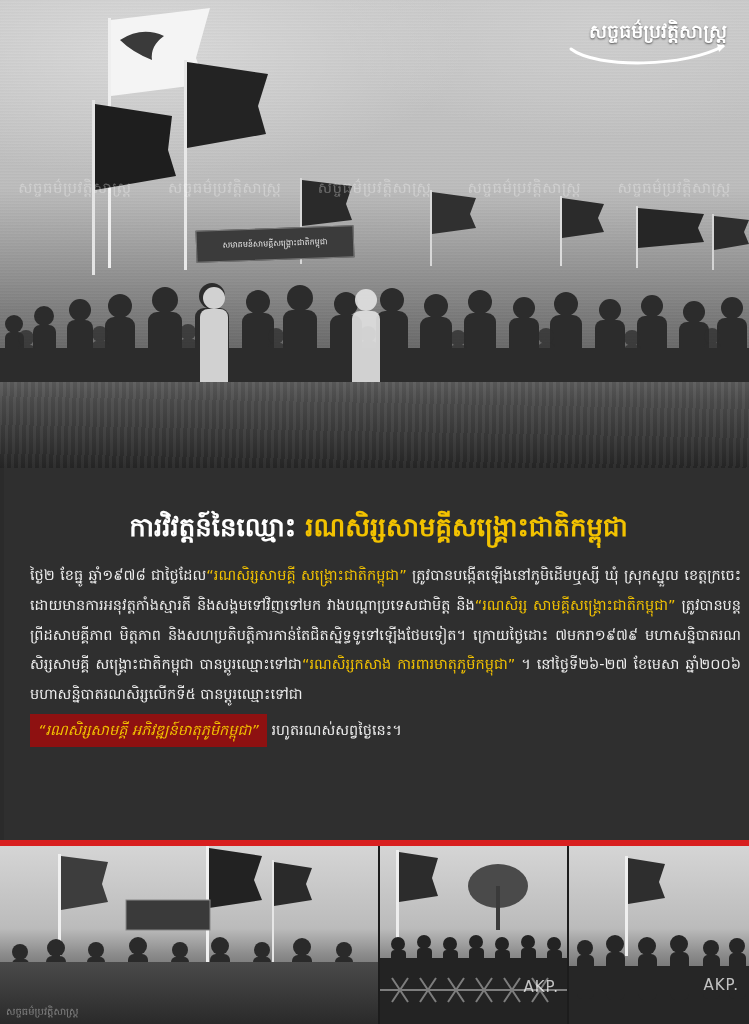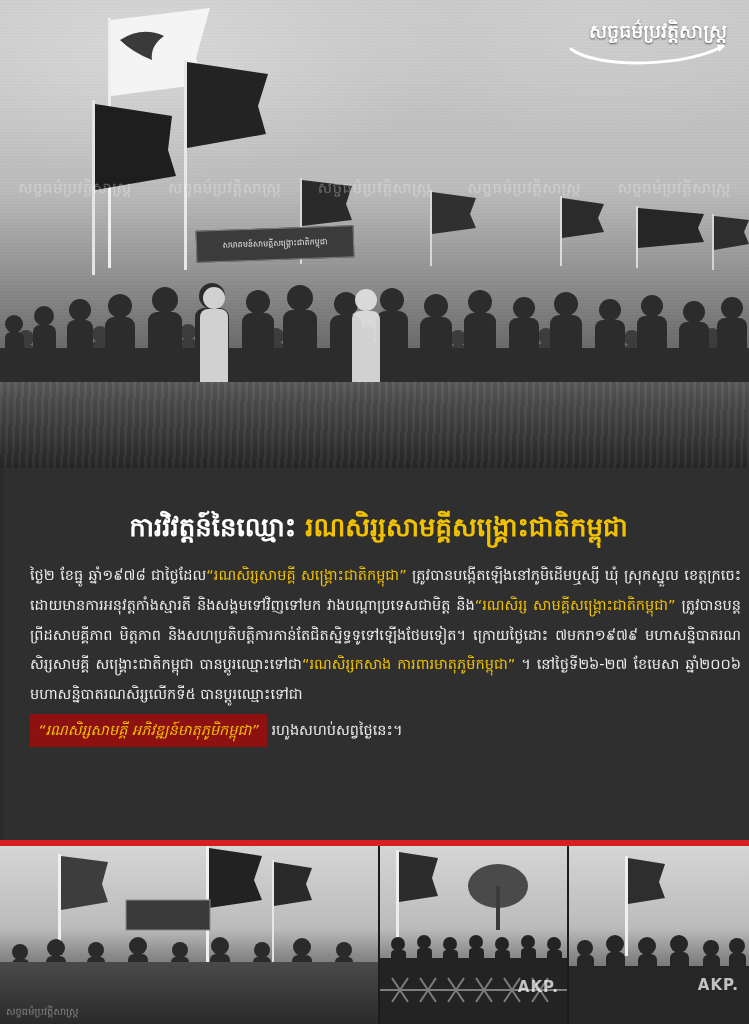--- a/index.html
+++ b/index.html
@@ -177,21 +177,21 @@
   .bphoto .bground {
     position: absolute;
     left: 0; right: 0; bottom: 0;
     height: 62px;
     background: linear-gradient(to bottom, #4a4a4a, #2a2a2a);
   }
   .akp {
     position: absolute;
     color: rgba(255,255,255,0.72);
     font-size: 15px;
-    font-weight: bold;
+    font-weight: normal;
     letter-spacing: 1px;
   }
   .bwm {
     position: absolute;
     left: 6px;
     bottom: 4px;
     color: rgba(255,255,255,0.38);
     font-size: 10px;
   }
 </style>
@@ -326,21 +326,21 @@
 
   <div class="panel">
     <h1 class="headline">
       <span class="hl-white">ការវិវត្តន៍នៃឈ្មោះ</span>
       <span class="hl-yellow">រណសិរ្សសាមគ្គីសង្រ្គោះជាតិកម្ពុជា</span>
     </h1>
 
     <div class="body-text">
       <span>ថ្ងៃ២ ខែធ្នូ ឆ្នាំ១៩៧៨ ជាថ្ងៃដែល</span><span class="hi">“រណសិរ្សសាមគ្គី សង្រ្គោះជាតិកម្ពុជា”</span><span> ត្រូវបានបង្កើតឡើងនៅភូមិដើមឬស្សី ឃុំ ស្រុកស្នួល ខេត្តក្រចេះ ដោយមានការអនុវត្តកាំងស្មារតី និងសង្គមទៅវិញទៅមក វាងបណ្ដាប្រទេសជាមិត្ត និង</span><span class="hi">“រណសិរ្ស សាមគ្គីសង្រ្គោះជាតិកម្ពុជា”</span><span> ត្រូវបានបន្តព្រីដសាមគ្គីភាព មិត្តភាព និងសហប្រតិបត្តិការកាន់តែជិតស្និទ្ធទូទៅឡើងថែមទៀត។ ក្រោយថ្ងៃដោះ ៧មករា១៩៧៩ មហាសន្និបាតរណសិរ្សសាមគ្គី សង្រ្គោះជាតិកម្ពុជា បានប្ដូរឈ្មោះទៅជា</span><span class="hi">“រណសិរ្សកសាង ការពារមាតុភូមិកម្ពុជា”</span><span> ។ នៅថ្ងៃទី២៦-២៧ ខែមេសា ឆ្នាំ២០០៦ មហាសន្និបាតរណសិរ្សលើកទី៥ បានប្ដូរឈ្មោះទៅជា</span>
       <br>
-      <span class="hl-box">“រណសិរ្សសាមគ្គី អភិវឌ្ឍន៍មាតុភូមិកម្ពុជា”</span><span> រហូងសហប់សព្វថ្ងៃនេះ។</span>
+      <span class="hl-box">“រណសិរ្សសាមគ្គី អភិវឌ្ឍន៍មាតុភូមិកម្ពុជា”</span><span> រហូតរណស់សព្វថ្ងៃនេះ។</span>
     </div>
   </div>
 
   <div class="bottom-strip">
     <div class="accent-bar"></div>
 
     <div class="bphoto a">
       <svg width="380" height="184" style="position:absolute;left:0;top:0;">
         <rect x="58" y="14" width="3" height="128" fill="#f0f0f0"></rect>
         <path d="M61 16 L108 22 L102 44 L108 62 L61 70 Z" fill="#3d3d3d"></path>

